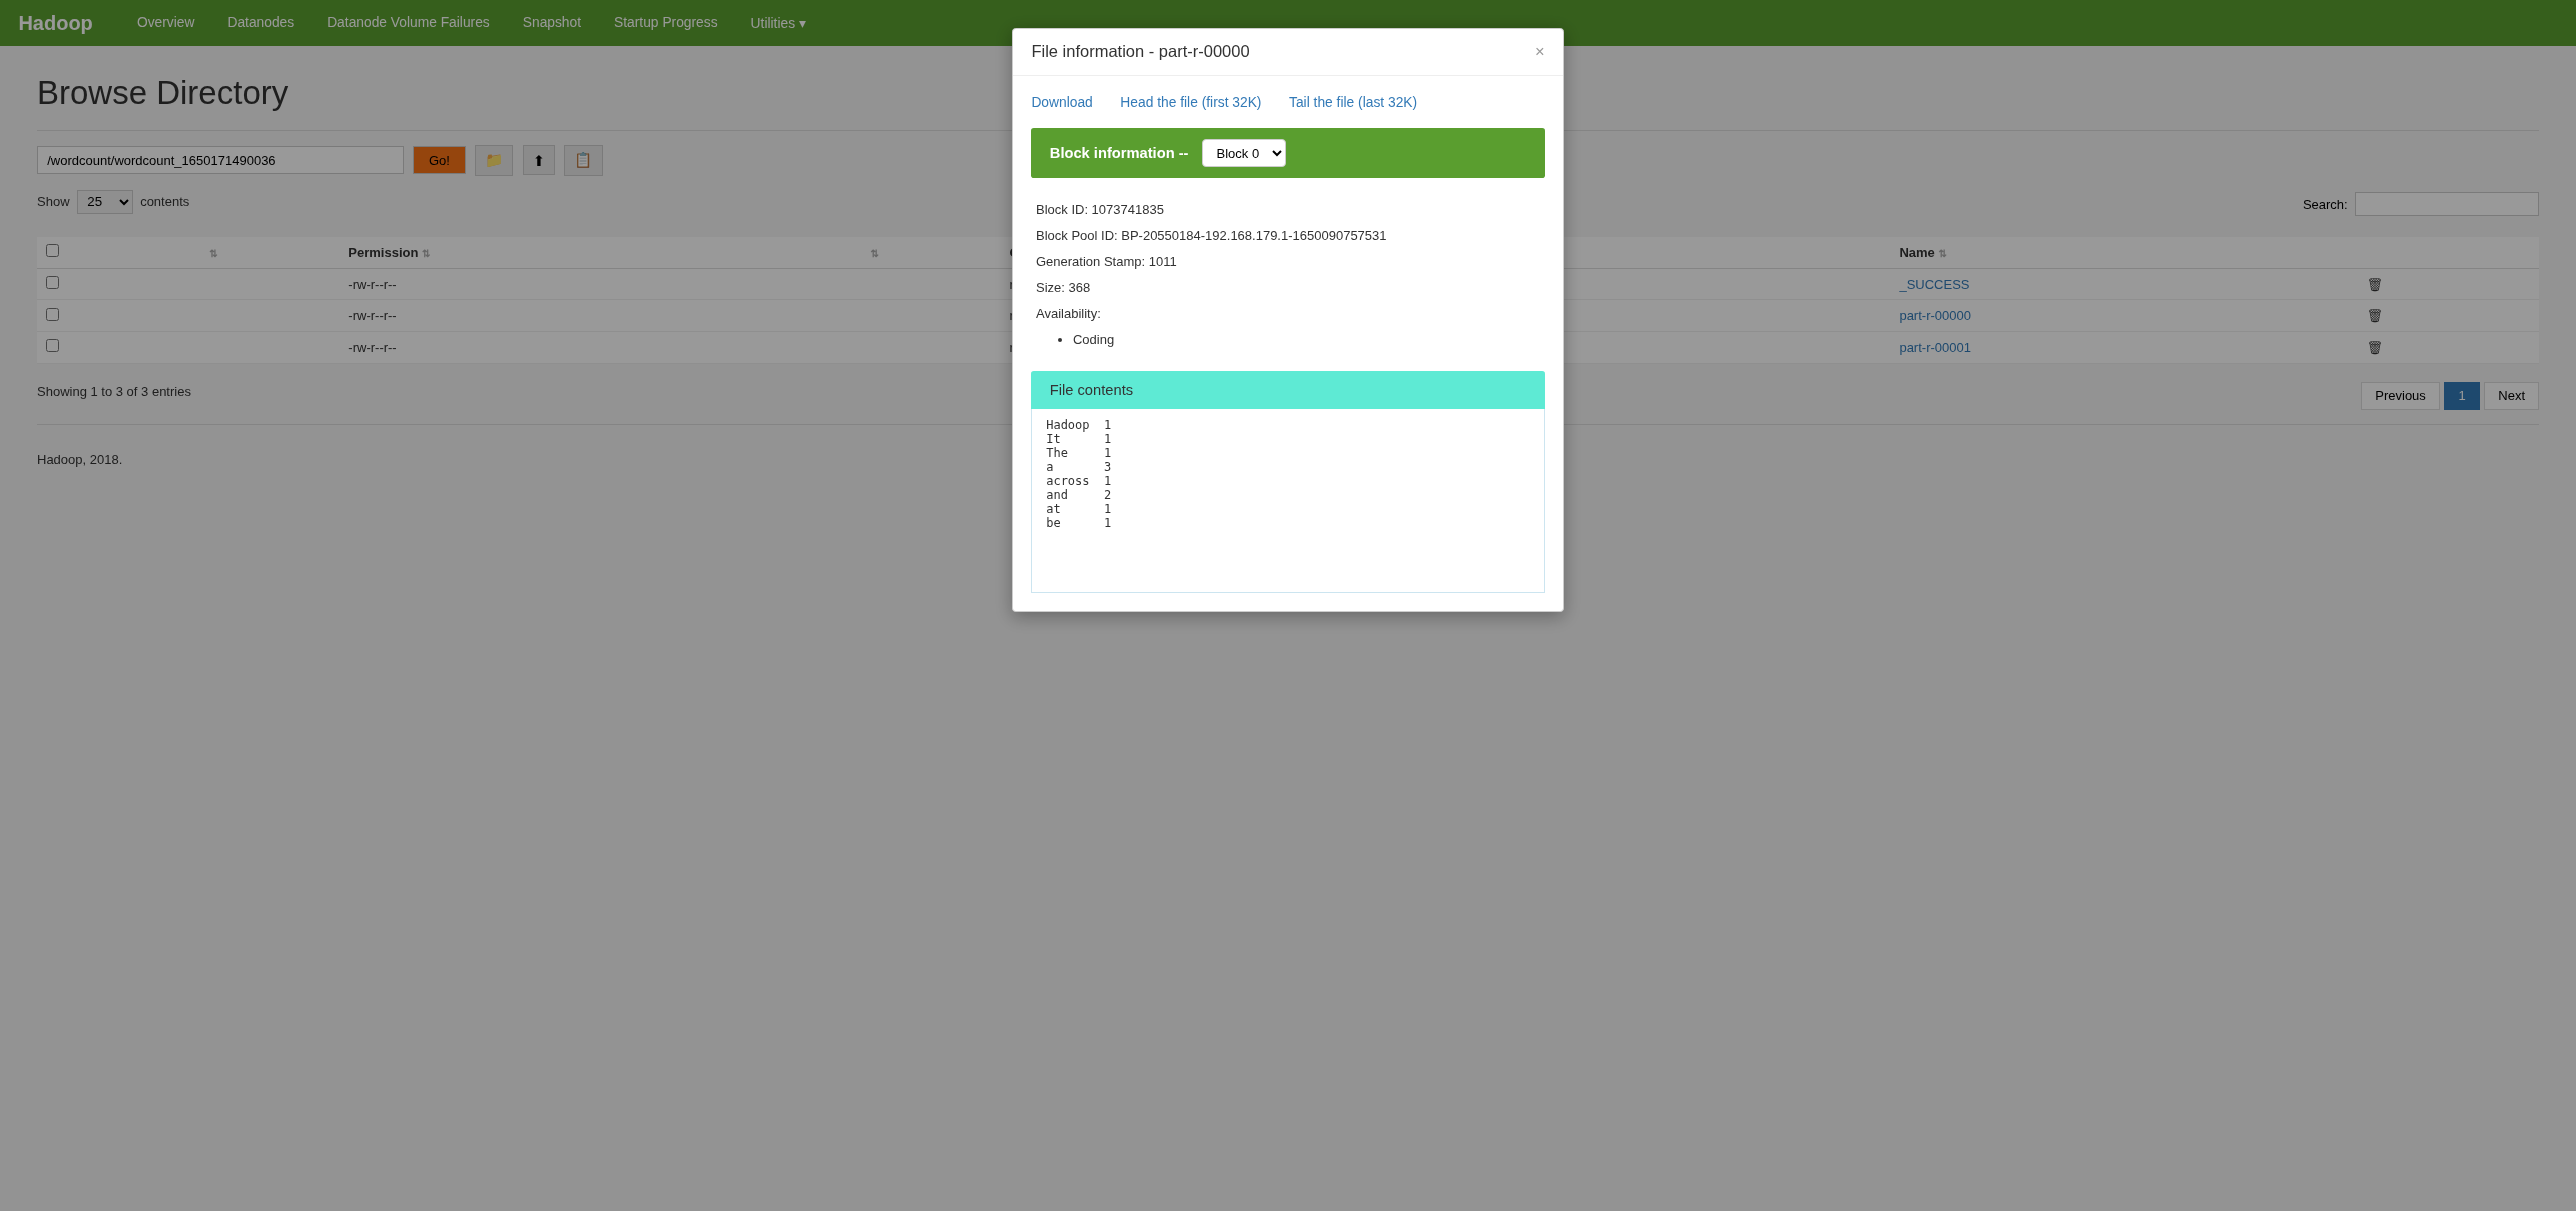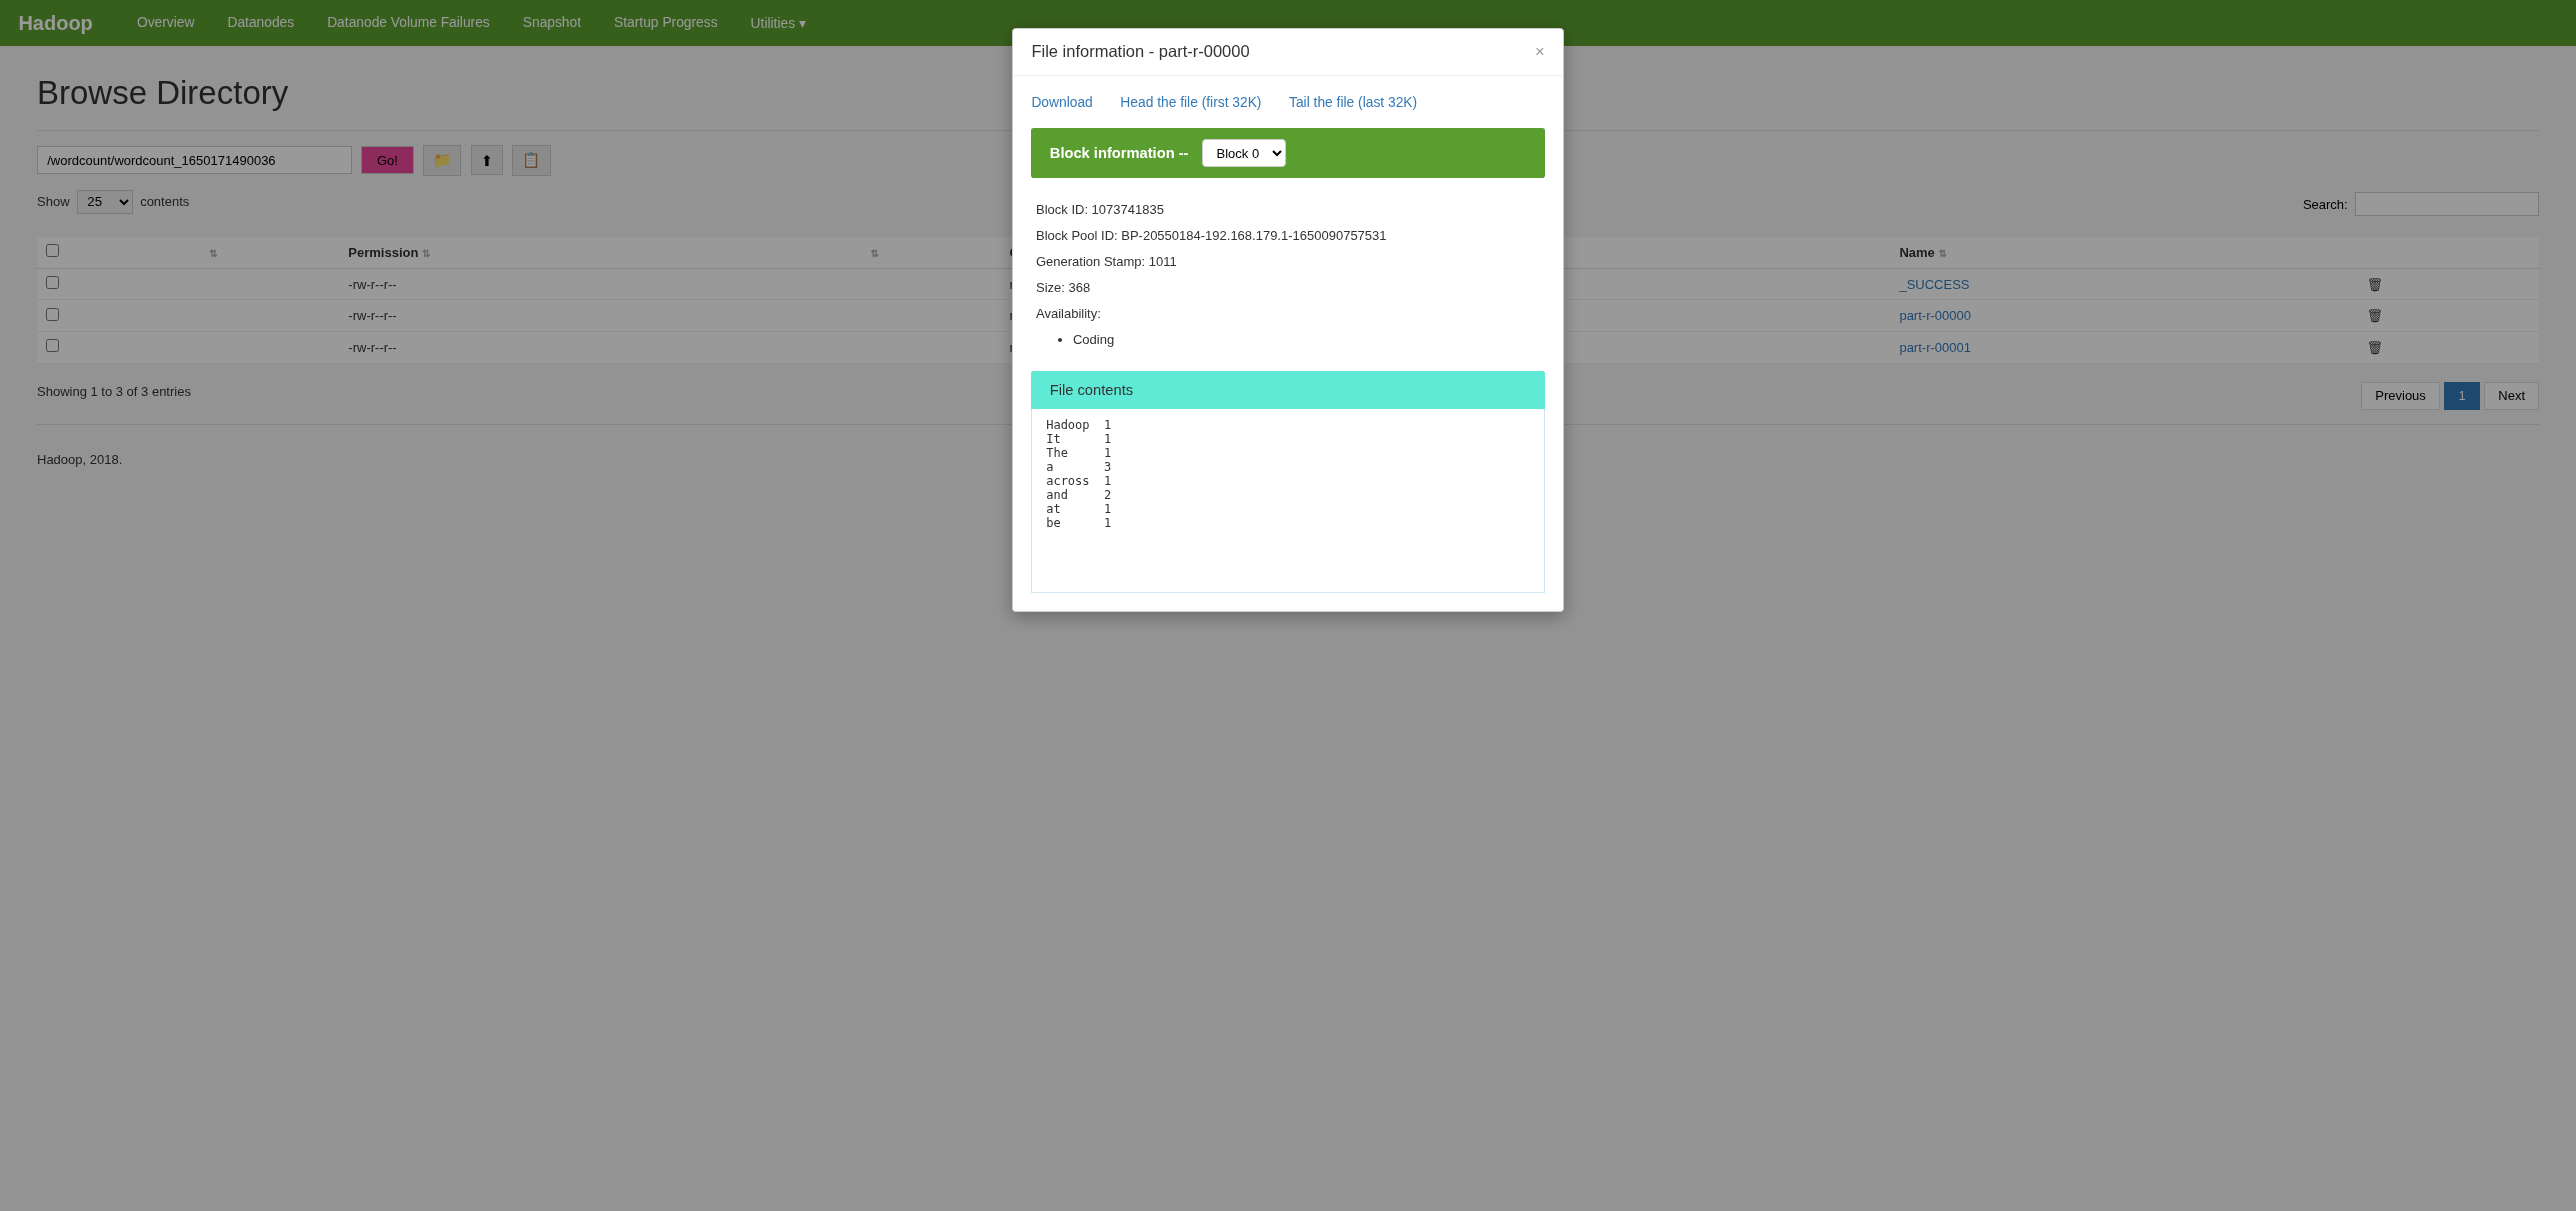--- a/index.html
+++ b/index.html
@@ -46,25 +46,25 @@
     }
     .path-bar {
       display: flex;
       align-items: center;
       gap: 9.2px;
       margin-bottom: 13.8px;
     }
     .path-input {
       border: 0.9px solid #ccc;
       padding: 5.5px 9.2px;
-      width: 315px;
+      width: 367px;
       font-size: 13px;
     }
     .go-btn {
-      background: #ec4899;
+      background: #f97316;
       border: 0.9px solid #ccc;
       padding: 5.5px 14.7px;
       cursor: pointer;
       font-size: 13px;
     }
     .icon-btn {
       background: #e8e8e8;
       border: 0.9px solid #ccc;
       padding: 5.5px 9.2px;
       cursor: pointer;

